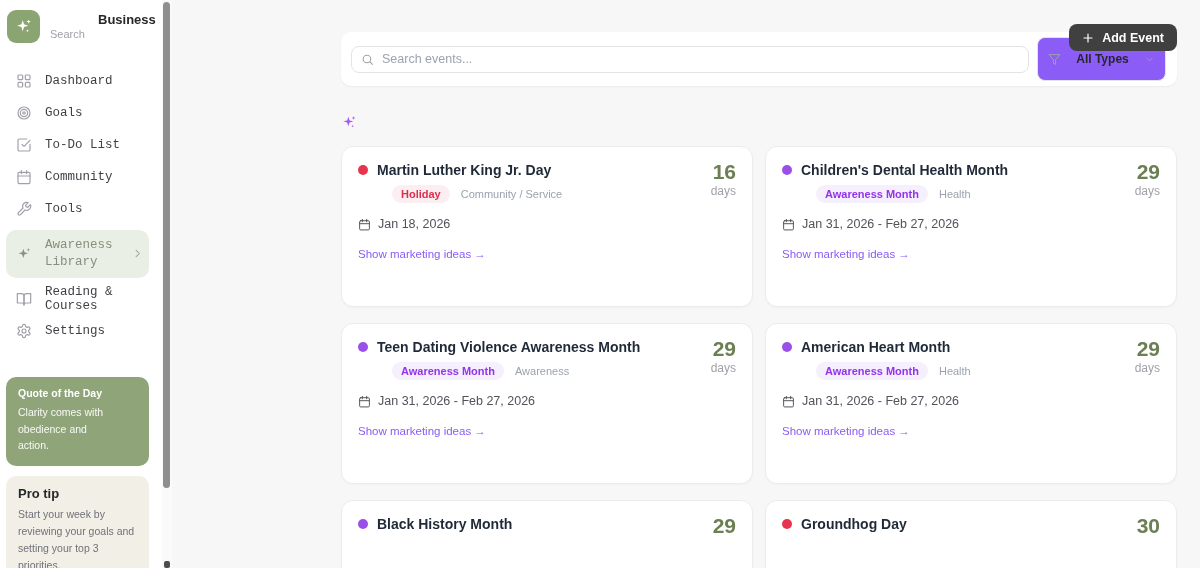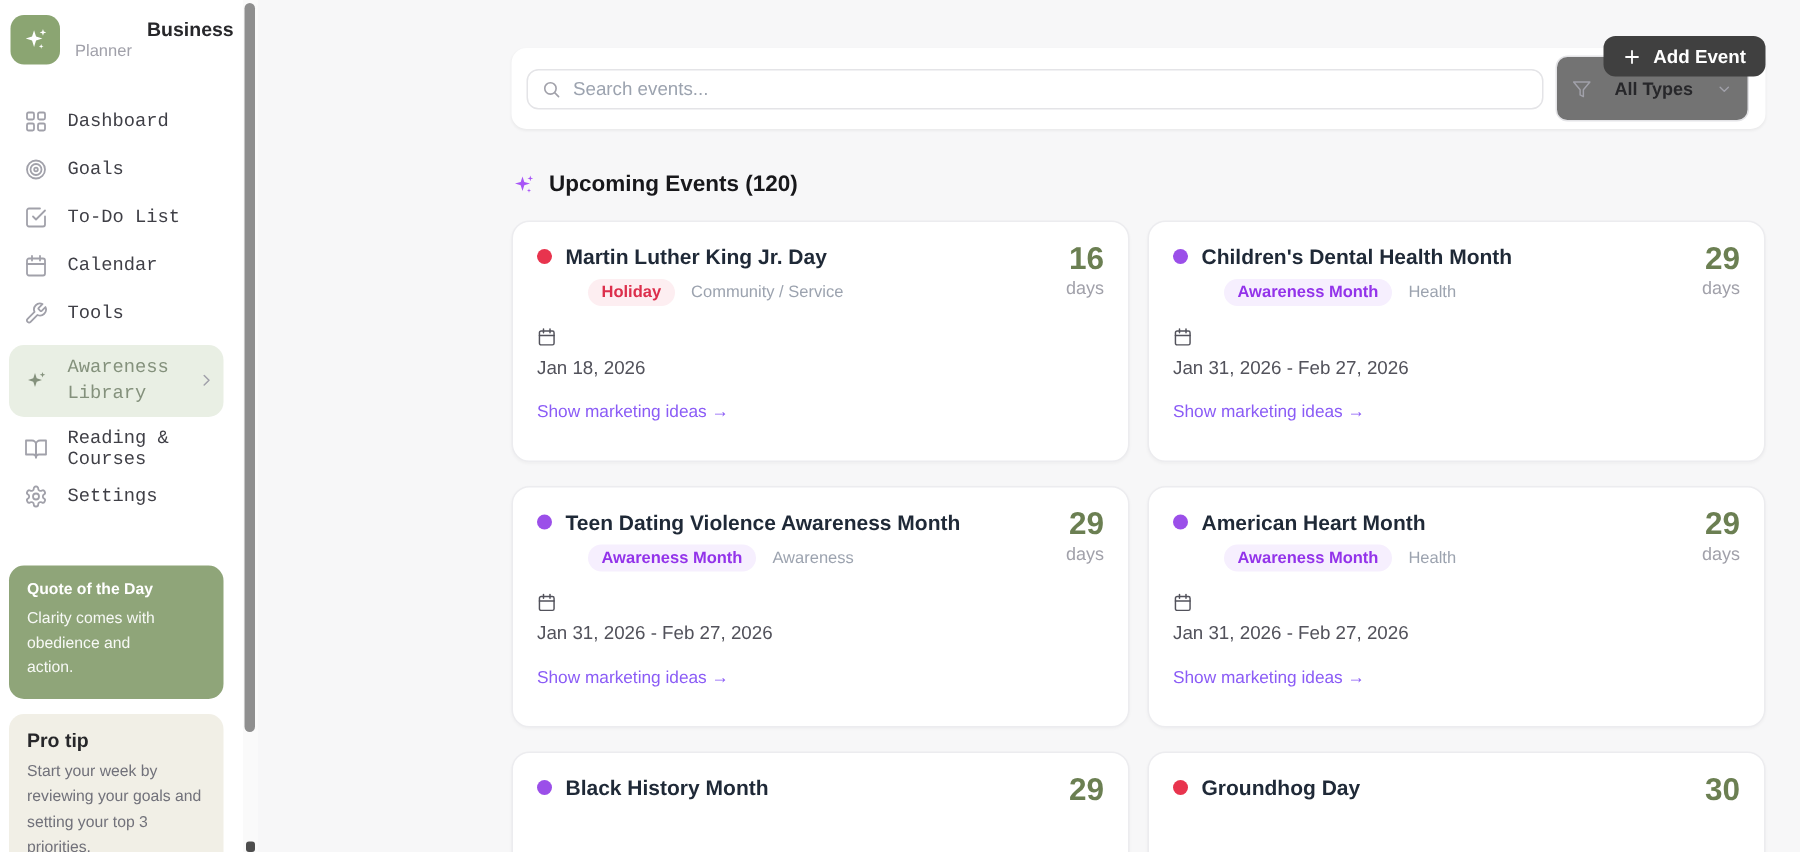--- a/index.html
+++ b/index.html
@@ -46,21 +46,21 @@
   .page-header { position:relative; padding-top:17px; }
   .page-title { font-size:24px; font-weight:700; color:#18181b; letter-spacing:-.2px; }
   .page-subtitle { margin-top:7px; font-size:12.5px; color:#71717a; }
   .add-btn { position:absolute; top:24px; right:0; height:27px; padding:0 13px; background:#404040; border:none; border-radius:8px; color:#fff; display:flex; align-items:center; gap:8px; font-size:12.5px; font-weight:600; font-family:inherit; cursor:pointer; }
 
   .toolbar { margin-top:15px; background:#fff; border-radius:10px; padding:5px 11px 5px 10px; display:flex; align-items:center; box-shadow:0 1px 2px rgba(0,0,0,.05); }
   .search-wrap { position:relative; flex:1; }
   .search-input { width:100%; height:27px; border:1px solid #e4e4e7; border-radius:8px; padding:0 10px 0 30px; font-size:12.5px; font-family:inherit; color:#18181b; background:#fff; outline:none; }
   .search-input::placeholder { color:#9ca3af; }
   .search-ic { position:absolute; left:10px; top:7px; color:#a1a1aa; }
-  .filter-dd { margin-left:8px; width:129px; height:44px; border:1px solid #e4e4e7; border-radius:8px; background:#737373; display:flex; align-items:center; padding:0 10px; gap:6px; cursor:pointer; }
+  .filter-dd { margin-left:8px; width:129px; height:44px; border:1px solid #e4e4e7; border-radius:8px; background:#8b5cf6; display:flex; align-items:center; padding:0 10px; gap:6px; cursor:pointer; }
   .filter-label { flex:1; text-align:center; font-size:12px; font-weight:600; color:#27272a; }
   .filter-ic, .chev-d { color:#a1a1aa; flex:none; }
 
   .section-head { margin-top:28px; display:flex; align-items:center; gap:9px; }
   .section-title { font-size:15px; font-weight:700; color:#18181b; }
 
   .grid { margin-top:16px; display:grid; grid-template-columns:412px 412px; gap:16px 12px; }
   .card { position:relative; background:#fff; border:1px solid #ececef; border-radius:12px; height:161px; padding:15px 16px; box-shadow:0 1px 2px rgba(0,0,0,.03); }
   .title-row { display:flex; align-items:center; gap:9px; padding-right:56px; }
   .dot { width:10px; height:10px; border-radius:50%; flex:none; background:#ccc; }
@@ -69,41 +69,41 @@
   .ev-title { font-size:14px; font-weight:700; color:#1f2937; white-space:nowrap; }
   .days-wrap { position:absolute; top:13px; right:16px; text-align:right; }
   .days-num { font-size:21px; font-weight:700; color:#6b7f52; line-height:1.15; }
   .days-label { font-size:12px; color:#a1a1aa; }
   .badge-row { margin:7px 0 0 34px; display:flex; align-items:center; gap:11px; }
   .badge { font-size:11px; font-weight:700; padding:3px 9px; border-radius:999px; }
   .badge:empty { display:none; }
   .badge[data-type="holiday"] { color:#dc2f4c; background:#fdeef1; }
   .badge[data-type="awareness"] { color:#9333ea; background:#f6effe; }
   .tag { font-size:11px; color:#9ca3af; }
-  .date-row { margin-top:14px; display:flex; align-items:flex-start; gap:7px; color:#52525b;flex-direction:column; }
+  .date-row { margin-top:14px; display:flex; align-items:center; gap:7px; color:#52525b; }
   .date-text { font-size:12.5px; color:#52525b; }
   .mk-link { display:inline-block; margin-top:17px; font-size:11.5px; color:#8b5cf6; text-decoration:none; cursor:pointer; }
   .mk-link:empty { display:none; }
 </style>
 </head>
 <body>
 
 <aside class="sidebar">
   <div class="sidebar-inner">
     <div class="logo-row">
       <div class="logo-sq">
         <svg width="19" height="19" viewBox="0 0 24 24" fill="#fff">
             <path d="M11 4l1.7 5.3L18 11l-5.3 1.7L11 18l-1.7-5.3L4 11l5.3-1.7z"></path>
             <path d="M18.5 3l.7 2.1 2.1.7-2.1.7-.7 2.1-.7-2.1-2.1-.7 2.1-.7z"></path>
             <path d="M17 15.5l.5 1.5 1.5.5-1.5.5-.5 1.5-.5-1.5-1.5-.5 1.5-.5z"></path>
           </svg>
       </div>
       <div>
         <div class="app-name">Business</div>
-        <div class="app-tag">Planner</div>
+        <div class="app-tag">Search</div>
       </div>
     </div>
 
     <nav class="nav">
       <div class="nav-item">
         <svg class="nicon" viewBox="0 0 24 24" fill="none" stroke="currentColor" stroke-width="1.8" stroke-linecap="round" stroke-linejoin="round">
             <rect x="3" y="3" width="7" height="7" rx="1.5"></rect>
             <rect x="14" y="3" width="7" height="7" rx="1.5"></rect>
             <rect x="3" y="14" width="7" height="7" rx="1.5"></rect>
             <rect x="14" y="14" width="7" height="7" rx="1.5"></rect>
@@ -125,21 +125,21 @@
           </svg>
         <span class="nav-label">To-Do List</span>
       </div>
       <div class="nav-item">
         <svg class="nicon" viewBox="0 0 24 24" fill="none" stroke="currentColor" stroke-width="1.8" stroke-linecap="round">
             <rect x="3" y="5" width="18" height="17" rx="2"></rect>
             <line x1="8" y1="2.5" x2="8" y2="7"></line>
             <line x1="16" y1="2.5" x2="16" y2="7"></line>
             <line x1="3" y1="10.5" x2="21" y2="10.5"></line>
           </svg>
-        <span class="nav-label">Calendar</span>
+        <span class="nav-label">Community</span>
       </div>
       <div class="nav-item">
         <svg class="nicon" viewBox="0 0 24 24" fill="none" stroke="currentColor" stroke-width="1.8" stroke-linecap="round" stroke-linejoin="round">
             <path d="M14.7 6.3a1 1 0 0 0 0 1.4l1.6 1.6a1 1 0 0 0 1.4 0l3.77-3.77a6 6 0 0 1-7.94 7.94l-6.91 6.91a2.12 2.12 0 0 1-3-3l6.91-6.91a6 6 0 0 1 7.94-7.94l-3.76 3.76z"></path>
           </svg>
         <span class="nav-label">Tools</span>
       </div>
       <div class="nav-item active">
         <svg class="nicon" viewBox="0 0 24 24" fill="currentColor">
             <path d="M11 4l1.7 5.3L18 11l-5.3 1.7L11 18l-1.7-5.3L4 11l5.3-1.7z"></path>
@@ -212,21 +212,20 @@
         </svg>
     </div>
   </div>
 
   <div class="section-head">
     <svg width="16" height="16" viewBox="0 0 24 24" fill="#a855f7">
         <path d="M11 4l1.8 5.6L18.5 11l-5.7 1.8L11 18.5l-1.8-5.7L3.5 11l5.7-1.4z"></path>
         <path d="M18.8 3l.7 2.2 2.2.7-2.2.7-.7 2.2-.7-2.2-2.2-.7 2.2-.7z"></path>
         <path d="M17.5 16l.5 1.6 1.6.5-1.6.5-.5 1.6-.5-1.6-1.6-.5 1.6-.5z"></path>
       </svg>
-    <span class="section-title">Upcoming Events (120)</span>
   </div>
 
   <div class="grid">
 
     <div class="card">
       <div class="title-row">
         <span class="dot" data-color="red"></span>
         <span class="ev-title">Martin Luther King Jr. Day</span>
       </div>
       <div class="days-wrap">

